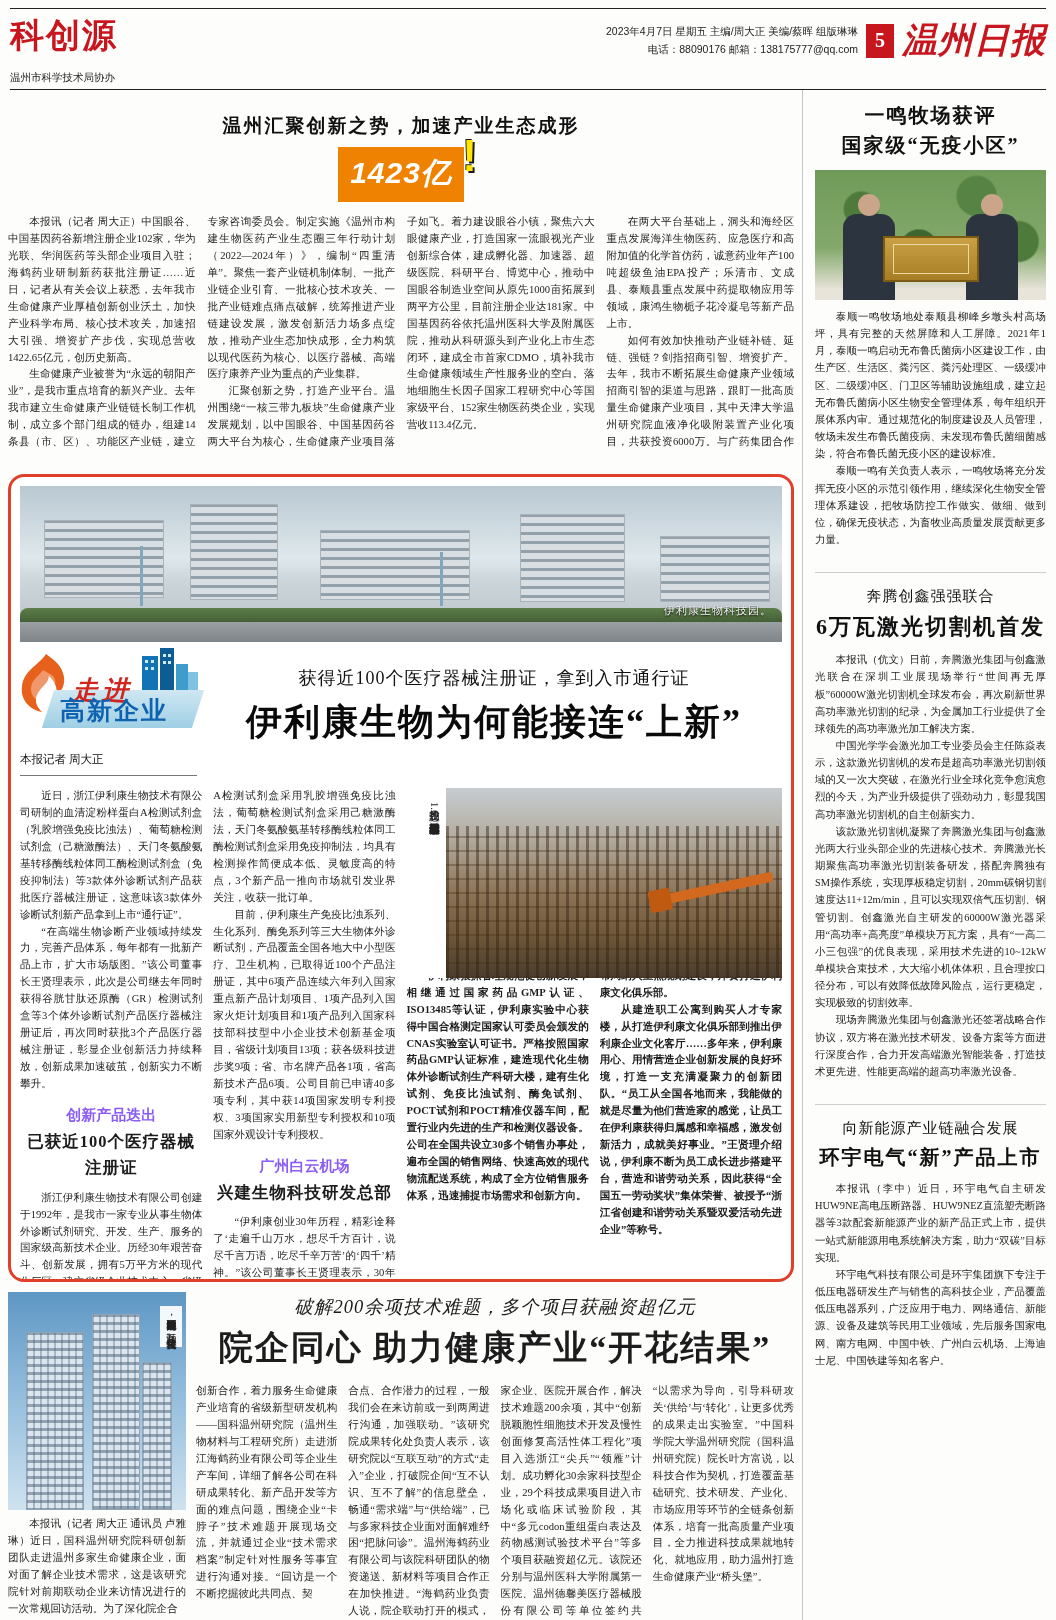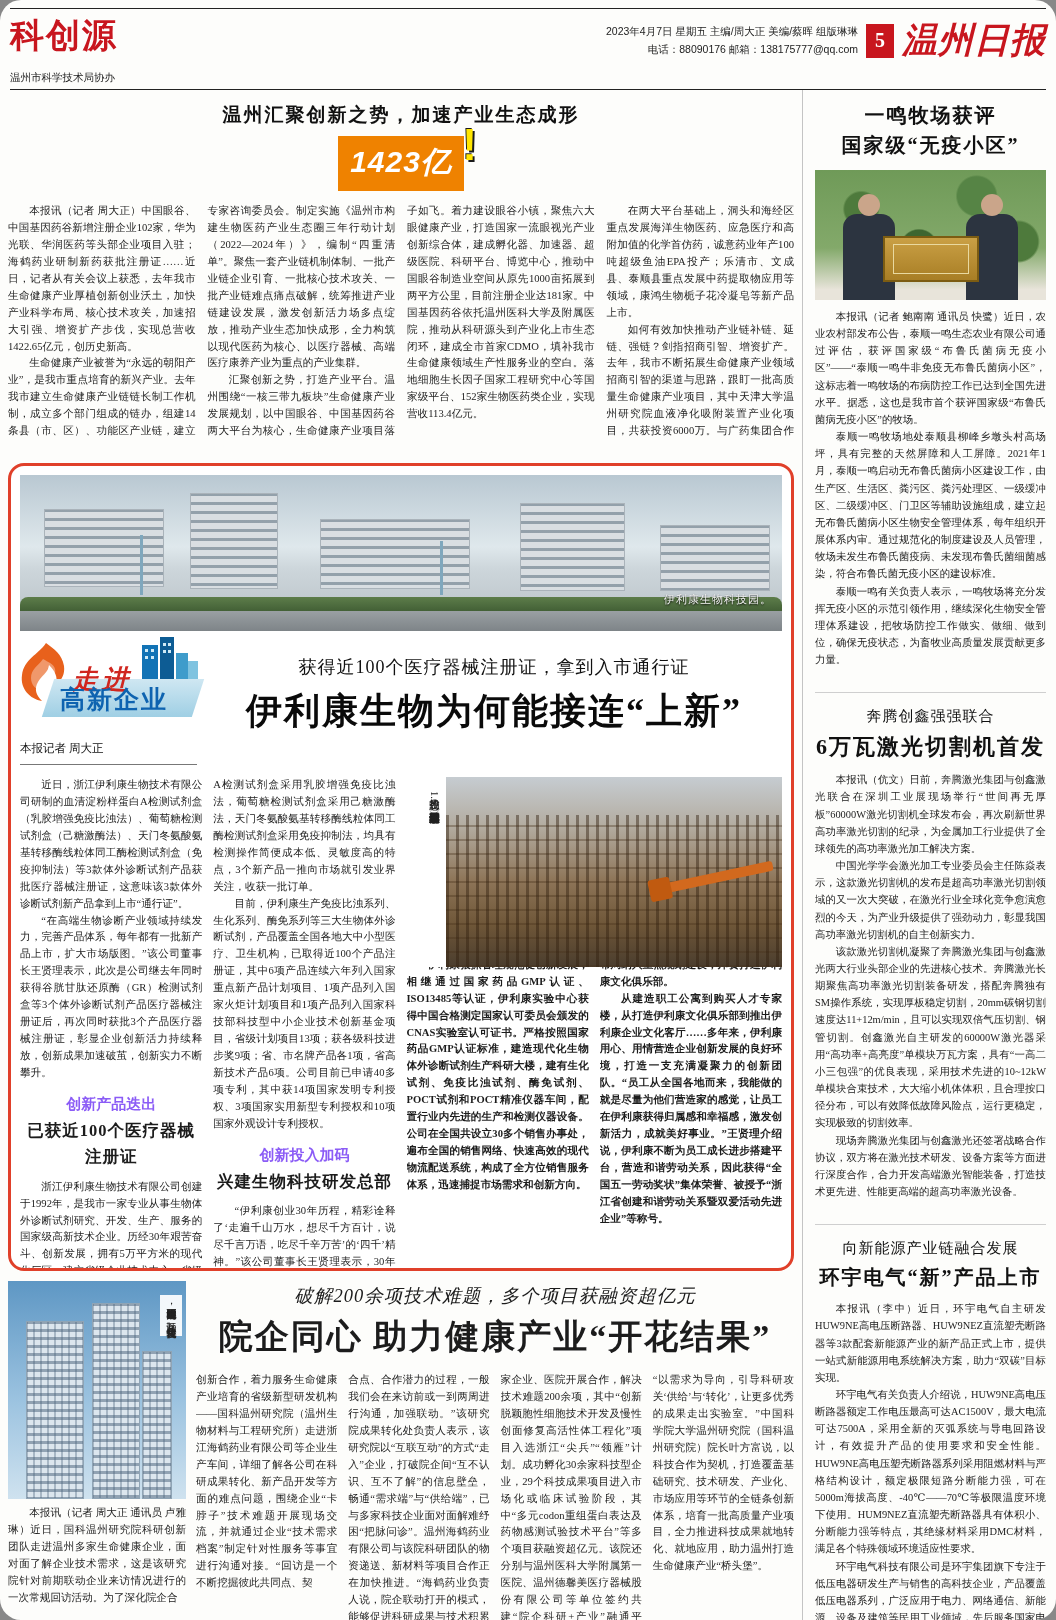--- a/index.html
+++ b/index.html
@@ -1,38 +1,38 @@
 <!DOCTYPE html>
 <html><head>
 <meta charset="utf-8">
 <style>
   * { margin:0; padding:0; box-sizing:border-box; }
   html,body { background:#888; }
   .page {
     position:relative; width:1056px; height:1620px; margin:0 auto;
     background:#fdfdfb; overflow:hidden;
-    font-family:"Liberation Serif","DejaVu Serif",serif; color:#1c1c1c;border-radius:21px;
+    font-family:"Liberation Serif","DejaVu Serif",serif; color:#1c1c1c;
   }
   
   .masthead { margin:8px 10px 0; border-top:1.5px solid #222; padding-top:4px; }
   .mast-row { display:flex; align-items:flex-start; justify-content:space-between; }
   .mast-left .sec-title { color:#c8161e; font-size:34px; font-weight:bold; letter-spacing:2px; font-family:"Liberation Sans",sans-serif; }
   .mast-left .sec-sub { font-size:10.5px; color:#222; margin-top:12px; font-family:"Liberation Sans",sans-serif; }
   .mast-right { display:flex; align-items:center; gap:8px; margin-top:4px; }
   .mast-meta { text-align:right; font-size:10.5px; line-height:1.7; color:#222; font-family:"Liberation Sans",sans-serif; }
   .page-no { background:#c8161e; color:#fff; width:28px; height:34px; display:flex; align-items:center; justify-content:center; font-size:20px; font-weight:bold; }
   .paper-name { color:#c8161e; font-size:35px; font-weight:bold; font-style:italic; letter-spacing:1px; }
   .mast-rule { border-bottom:1.5px solid #222; margin-top:4px; }
   
   .page-body { display:flex; margin:0 8px; }
   .main-col { width:786px; }
   .sidebar { flex:1; border-left:1px solid #c4c4c4; margin-left:8px; padding:10px 2px 0 12px; overflow:hidden; height:1545px; }
   
   .lead { padding-top:12px; }
-  .lead-kicker { text-align:center; font-size:19px; letter-spacing:2px; font-weight:bold; color:#111; }
+  .lead-kicker { text-align:center; font-size:19px; letter-spacing:2px; font-weight:bold; color:#111;margin-top:11px; }
   .lead-headrow { display:flex; align-items:center; justify-content:center; gap:16px; margin:8px 0 12px; }
   .lead-badge { background:#ef8200; color:#fff; font-family:"Liberation Sans",sans-serif; font-weight:bold; font-style:italic; font-size:30px; padding:6px 12px 8px; letter-spacing:1px; position:relative; }
   .lead-badge .mark { color:#ffe600; font-size:44px; font-style:normal; position:absolute; right:-14px; top:-16px; text-shadow:2px 2px 0 #1a1a1a,-1px -1px 0 #1a1a1a; }
   .lead-h1 { font-family:"Liberation Sans","DejaVu Sans",sans-serif; font-weight:900; font-size:47px; letter-spacing:3px; color:#0a0a0a; }
   .lead-body { column-count:4; column-gap:12px; height:252px; overflow:hidden; font-size:10.6px; line-height:1.6; text-align:justify; }
   .plist p { text-indent:2em; text-align:justify; margin:0; }
   .plist.cont p:first-child { text-indent:0; }
   
   .feature { margin-top:8px; border:3.5px solid #e0402a; border-radius:16px; padding:9px 9px 6px; height:808px; overflow:hidden; background:#fff; }
   .photo-campus { position:relative; height:156px; overflow:hidden; background:linear-gradient(#b9c8d2 0%,#dfe8ec 46%,#cdd6db 60%,#b7bfc4 100%); }
@@ -197,21 +197,21 @@
             <h4 class="sub-black">已获近100个医疗器械注册证</h4>
             <div class="plist">
                 <p>浙江伊利康生物技术有限公司创建于1992年，是我市一家专业从事生物体外诊断试剂研究、开发、生产、服务的国家级高新技术企业。历经30年艰苦奋斗、创新发展，拥有5万平方米的现代化厂区，建立省级企业技术中心、省级企业研究院、省级高新技术研究开发中心、省级博士后工作站以及伊利康（上海）技术研发中心等企业自主创新平台。与此同时公司注重对外科技合作，多年来先后与北京、上海、武汉、杭州、温州等地的高校、科研单位建立广泛的产品开发和技术合作关系，持续提升企业自主创新能力，有力促进科技成果产业化。</p>
               </div>
           </div>
           <div class="fcol">
             <div class="plist cont">
                 <p>A检测试剂盒采用乳胶增强免疫比浊法，葡萄糖检测试剂盒采用己糖激酶法，天门冬氨酸氨基转移酶线粒体同工酶检测试剂盒采用免疫抑制法，均具有检测操作简便成本低、灵敏度高的特点，3个新产品一推向市场就引发业界关注，收获一批订单。</p>
                 <p>目前，伊利康生产免疫比浊系列、生化系列、酶免系列等三大生物体外诊断试剂，产品覆盖全国各地大中小型医疗、卫生机构，已取得近100个产品注册证，其中6项产品连续六年列入国家重点新产品计划项目、1项产品列入国家火炬计划项目和1项产品列入国家科技部科技型中小企业技术创新基金项目，省级计划项目13项；获各级科技进步奖9项；省、市名牌产品各1项，省高新技术产品6项。公司目前已申请40多项专利，其中获14项国家发明专利授权、3项国家实用新型专利授权和10项国家外观设计专利授权。</p>
               </div>
-            <h4 class="sub-red">创新投入加码</h4>
+            <h4 class="sub-red">广州白云机场</h4>
             <h4 class="sub-black">兴建生物科技研发总部</h4>
             <div class="plist">
                 <p>“伊利康创业30年历程，精彩诠释了‘走遍千山万水，想尽千方百计，说尽千言万语，吃尽千辛万苦’的‘四千’精神。”该公司董事长王贤理表示，30年来，该公司从创业之初的5名员工、5万元资金和50平方米起步，心无旁骛坚守实业，依靠创新驱动发展，加快建设企业技术创新体系，集聚高端创新资源，持续加大创新投入力度，不断增强自身核心竞争力，做大做强做专高端生物诊断产业，成为国内生物诊断行业知名的高新技术企业，抢占行业制高点。</p>
               </div>
           </div>
           <div class="fcol pad-photo">
             <div class="plist cont">
                 <p>造国内一流的生物诊断研发创新平台，产学研紧密结合的新型实验室，为我市打生命健康产业高地再添新平台、新动力。</p>
                 <p>伊利康狠抓管理规范促创新发展，相继通过国家药品GMP认证、ISO13485等认证，伊利康实验中心获得中国合格测定国家认可委员会颁发的CNAS实验室认可证书。严格按照国家药品GMP认证标准，建造现代化生物体外诊断试剂生产科研大楼，建有生化试剂、免疫比浊试剂、酶免试剂、POCT试剂和POCT精准仪器车间，配置行业内先进的生产和检测仪器设备。公司在全国共设立30多个销售办事处，遍布全国的销售网络、快速高效的现代物流配送系统，构成了全方位销售服务体系，迅速捕捉市场需求和创新方向。</p>
               </div>
@@ -273,21 +273,20 @@
         <h3 class="sb-h3">
           <span>一鸣牧场获评</span><br>
           <span>国家级“无疫小区”</span>
         </h3>
         <div class="photo-farm">
           <div class="person" style="left:28px"></div>
           <div class="person" style="right:28px"></div>
           <div class="plaque"></div>
         </div>
         <div class="sb-body plist">
-            <p>本报讯（记者 鲍南南 通讯员 快鹭）近日，农业农村部发布公告，泰顺一鸣生态农业有限公司通过评估，获评国家级“布鲁氏菌病无疫小区”——“泰顺一鸣牛非免疫无布鲁氏菌病小区”，这标志着一鸣牧场的布病防控工作已达到全国先进水平。据悉，这也是我市首个获评国家级“布鲁氏菌病无疫小区”的牧场。</p>
             <p>泰顺一鸣牧场地处泰顺县柳峰乡墩头村高场坪，具有完整的天然屏障和人工屏障。2021年1月，泰顺一鸣启动无布鲁氏菌病小区建设工作，由生产区、生活区、粪污区、粪污处理区、一级缓冲区、二级缓冲区、门卫区等辅助设施组成，建立起无布鲁氏菌病小区生物安全管理体系，每年组织开展体系内审。通过规范化的制度建设及人员管理，牧场未发生布鲁氏菌疫病、未发现布鲁氏菌细菌感染，符合布鲁氏菌无疫小区的建设标准。</p>
             <p>泰顺一鸣有关负责人表示，一鸣牧场将充分发挥无疫小区的示范引领作用，继续深化生物安全管理体系建设，把牧场防控工作做实、做细、做到位，确保无疫状态，为畜牧业高质量发展贡献更多力量。</p>
           </div>
       </article>
 
       <div class="sep"></div>
 
       <article class="sb-art">
         <div class="sb-kicker">奔腾创鑫强强联合</div>
         <h3 class="sb-h3 big">6万瓦激光切割机首发</h3>
@@ -299,20 +298,19 @@
           </div>
       </article>
 
       <div class="sep"></div>
 
       <article class="sb-art">
         <div class="sb-kicker">向新能源产业链融合发展</div>
         <h3 class="sb-h3">环宇电气“新”产品上市</h3>
         <div class="sb-body plist">
             <p>本报讯（李中）近日，环宇电气自主研发HUW9NE高电压断路器、HUW9NEZ直流塑壳断路器等3款配套新能源产业的新产品正式上市，提供一站式新能源用电系统解决方案，助力“双碳”目标实现。</p>
-            <p>环宇电气有关负责人介绍说，HUW9NE高电压断路器额定工作电压最高可达AC1500V，最大电流可达7500A，采用全新的灭弧系统与导电回路设计，有效提升产品的使用要求和安全性能。HUW9NE高电压塑壳断路器系列采用阻燃材料与严格结构设计，额定极限短路分断能力强，可在5000m海拔高度、-40℃——70℃等极限温度环境下使用。HUM9NEZ直流塑壳断路器具有体积小、分断能力强等特点，其绝缘材料采用DMC材料，满足各个特殊领域环境适应性要求。</p>
             <p>环宇电气科技有限公司是环宇集团旗下专注于低压电器研发生产与销售的高科技企业，产品覆盖低压电器系列，广泛应用于电力、网络通信、新能源、设备及建筑等民用工业领域，先后服务国家电网、南方电网、中国中铁、广州白云机场、上海迪士尼、中国铁建等知名客户。</p>
           </div>
       </article>
 
     </aside>
   </div>
 </div>
 
 </body></html>

